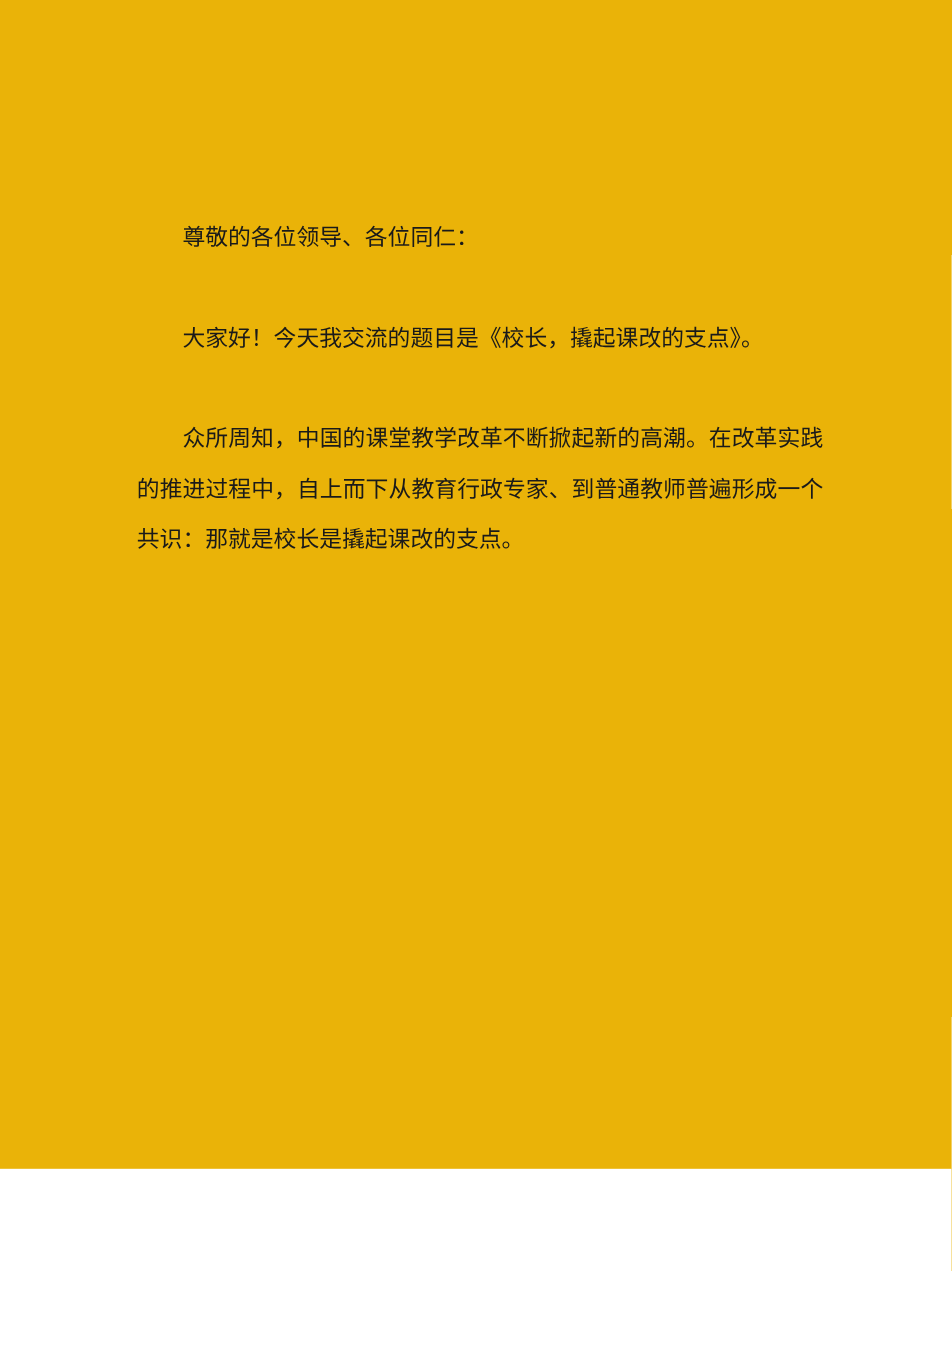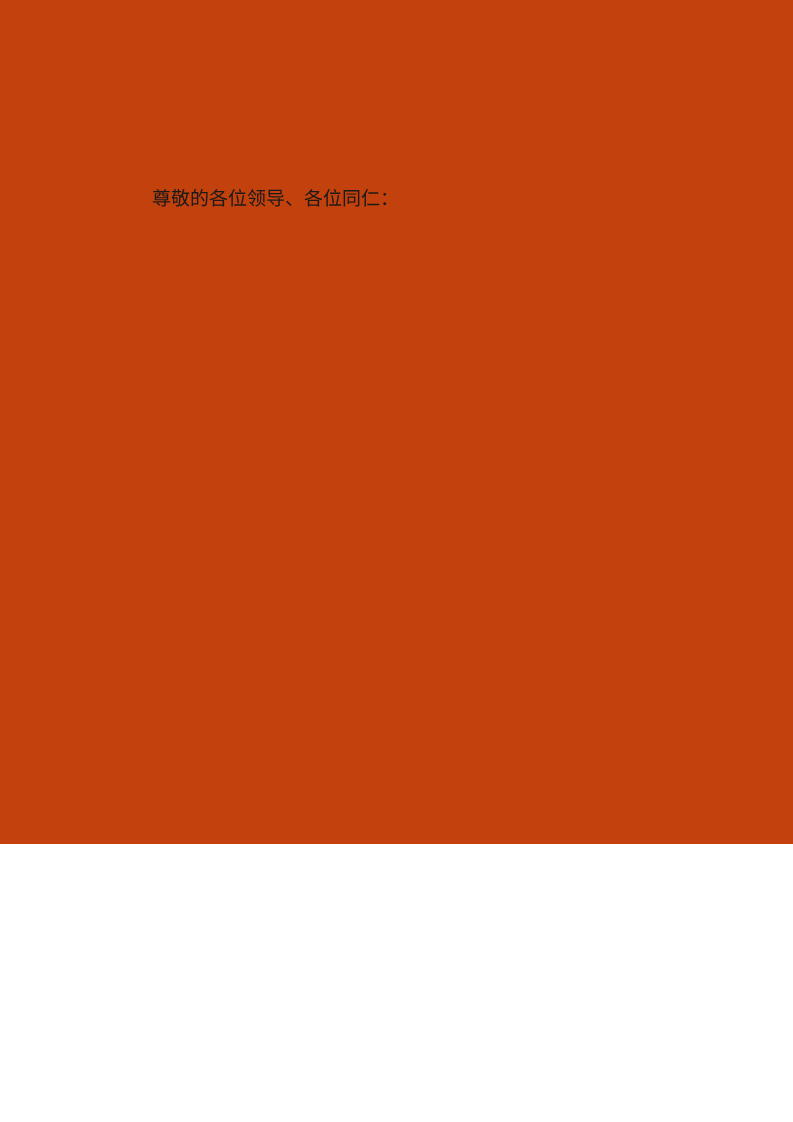--- a/index.html
+++ b/index.html
@@ -9,22 +9,22 @@
   }
   body {
     width: 793px;
     height: 1122px;
     background: #ffffff;
     overflow: hidden;
   }
   .page {
     position: relative;
     width: 793px;
-    height: 844px;
-    background: #c2410c;
+    height: 974px;
+    background: #eab308;
     box-sizing: border-box;
   }
   .doc-body {
     position: absolute;
     top: 178px;
     left: 114px;
     width: 572px;
     color: #1a1a1a;
     font-family: "Liberation Serif", "DejaVu Serif", serif;
     font-size: 19px;
@@ -41,14 +41,16 @@
   .para:last-child {
     margin-bottom: 0;
   }
 </style>
 </head>
 <body style="background-color: rgb(255, 255, 255);">
 
 <div class="page">
   <div class="doc-body" style="color: rgb(26, 26, 26);">
     <p class="para">尊敬的各位领导、各位同仁：</p>
+    <p class="para">大家好！今天我交流的题目是《校长，撬起课改的支点》。</p>
+    <p class="para">众所周知，中国的课堂教学改革不断掀起新的高潮。在改革实践的推进过程中，自上而下从教育行政专家、到普通教师普遍形成一个共识：那就是校长是撬起课改的支点。</p>
   </div>
 </div>
 
 </body></html>

